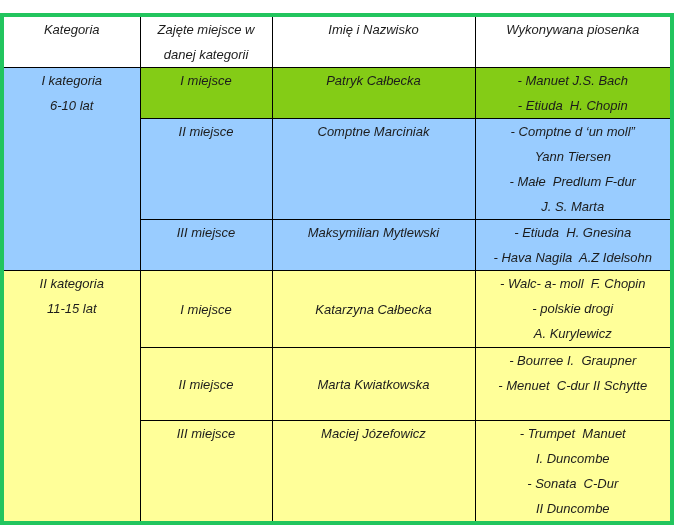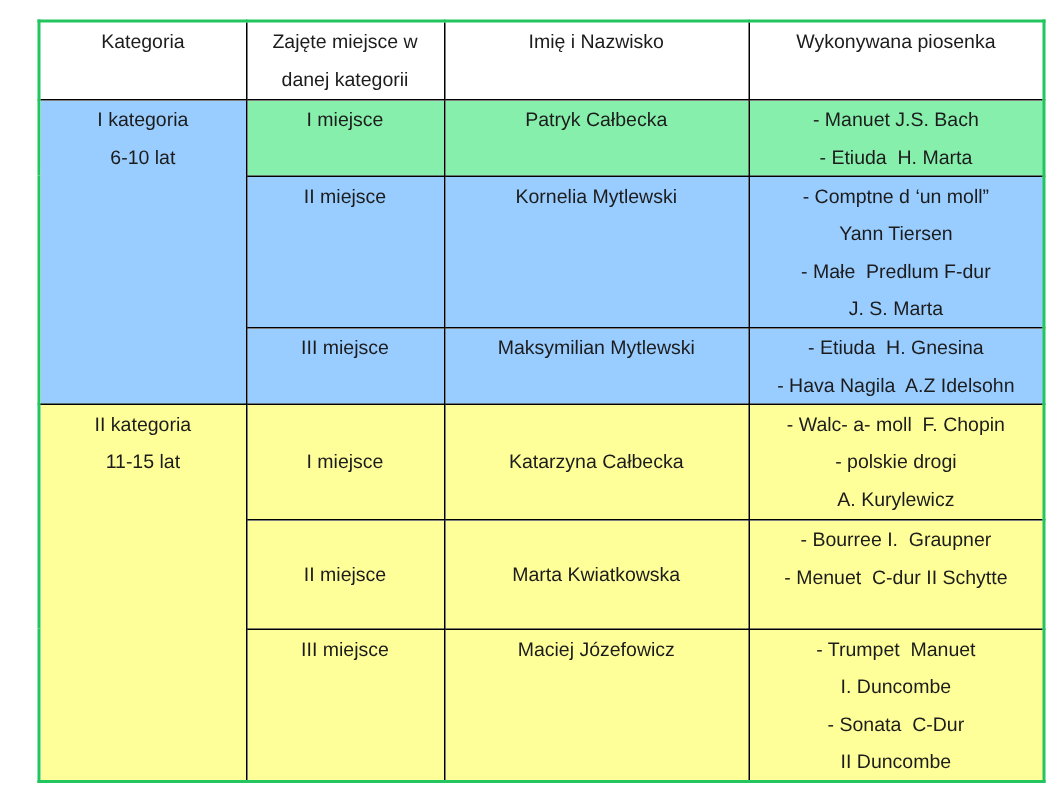--- a/index.html
+++ b/index.html
@@ -14,26 +14,27 @@
     position: relative;
     font-family: "Liberation Sans", sans-serif;
   }
   .page {
     position: absolute;
     inset: 0;
     background: #ffffff;
   }
   table.results {
     position: absolute;
-    left: 25px;
+    left: 0;
     top: 13px;
     width: 670px;
     border-collapse: collapse;
     table-layout: fixed;
-    border: 2px solid #22c55e;
+    border: 4px solid #22c55e;
+    font-style: italic;
   }
   table.results td, table.results th {
     border: 1px solid #000000;
     padding: 0;
     text-align: center;
     font-size: 13px;
     line-height: 25px;
     color: #1c1c1c;
     font-weight: normal;
     overflow: hidden;
@@ -82,36 +83,36 @@
         <th>
           <div class="line">Imię i Nazwisko</div>
         </th>
         <th>
           <div class="line">Wykonywana piosenka</div>
         </th>
       </tr>
     </thead>
     <tbody>
 
-      <tr class="r1" style="background-color: #86efac;">
+      <tr class="r1" style="background-color: #84cc16;">
         <td class="cat cat1" rowspan="3" style="background-color: rgb(153, 204, 255);">
           <div class="line">I kategoria</div>
           <div class="line">6-10 lat</div>
         </td>
         <td class="vtop">I miejsce</td>
         <td class="vtop">Patryk Całbecka</td>
         <td class="songs">
           <div class="song-line">- Manuet J.S. Bach</div>
-          <div class="song-line">- Etiuda  H. Marta</div>
+          <div class="song-line">- Etiuda  H. Chopin</div>
         </td>
       </tr>
 
       <tr class="r2" style="background-color: rgb(153, 204, 255);">
         <td class="pt22">II miejsce</td>
-        <td class="pt22">Kornelia Mytlewski</td>
+        <td class="pt22">Comptne Marciniak</td>
         <td class="songs">
           <div class="song-line">- Comptne d ‘un moll”</div>
           <div class="song-line">Yann Tiersen</div>
           <div class="song-line">- Małe  Predlum F-dur</div>
           <div class="song-line">J. S. Marta</div>
         </td>
       </tr>
 
       <tr class="r3" style="background-color: rgb(153, 204, 255);">
         <td class="vtop">III miejsce</td>

